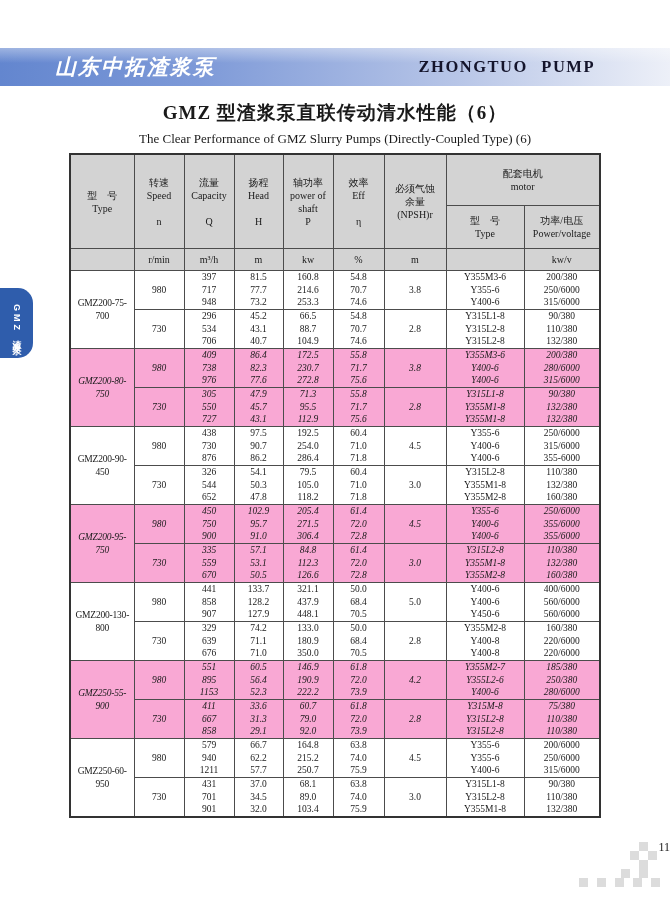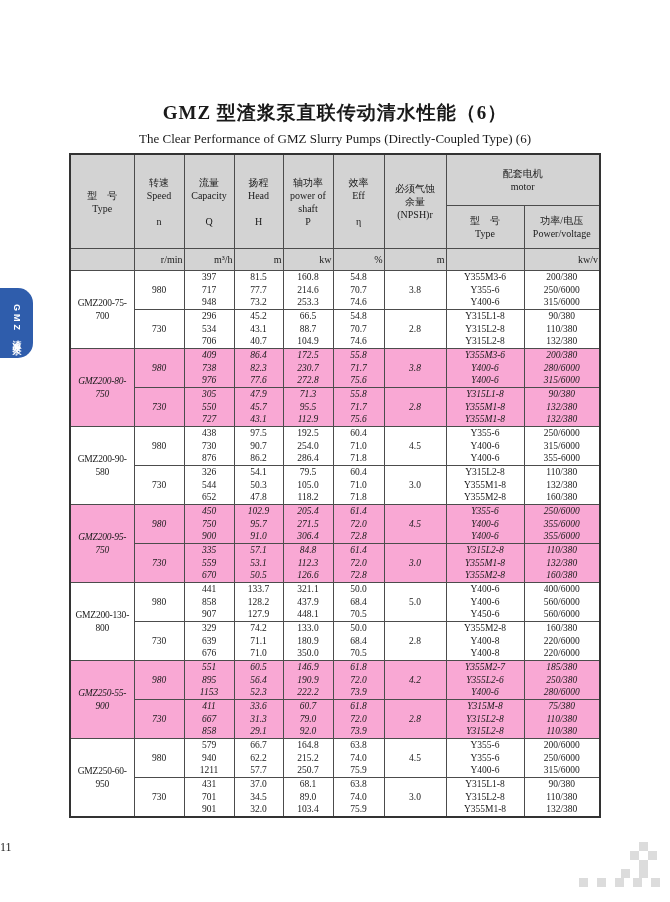--- a/index.html
+++ b/index.html
@@ -34,35 +34,39 @@
   
   table.perf{position:absolute;left:69px;top:153px;width:530px;
              border-collapse:collapse;table-layout:fixed;background:#fff;
              border:2px solid #333;}
   table.perf th,table.perf td{border:1px solid #4c4c4c;text-align:center;
              vertical-align:middle;white-space:pre-line;padding:0 1px;
              font-weight:normal;}
   table.perf thead th{background:#d3d3d3;font-size:10px;line-height:13px;}
   th.h-top{height:50px;margin-top:10px;}
   th.h-sub{height:42px;}
-  tr.units th{height:21px;font-size:9.5px;text-align:right;}
+  tr.units th{height:21px;font-size:9.5px;}
   table.perf td{font-size:9.5px;line-height:12.5px;height:38px;}
   td.model{font-size:8.5px;letter-spacing:-0.2px;white-space:nowrap;}
   tr.shaded td{background:#f9a8d4;font-style:italic;}
 
   
-  .pageno{position:absolute;top:840px;left:0;width:670px;text-align:left;
+  .pageno{position:absolute;top:840px;left:0;width:670px;text-align:right;
           font-size:12px;color:#222;}
   .checker{position:absolute;width:9px;height:9px;background:#dcdcdc;}
 </style>
 </head>
 <body>
 
 <div class="page">
 
+  <div class="banner">
+    <div class="logo">山东中拓渣浆泵</div>
+    <div class="brand">ZHONGTUO  PUMP</div>
+  </div>
 
   <div class="title-zh">GMZ 型渣浆泵直联传动清水性能（6）</div>
   <div class="title-en">The Clear Performance of GMZ Slurry Pumps (Directly-Coupled Type) (6)</div>
 
   <div class="side-tab">
     <span>GMZ渣浆泵</span>
   </div>
 
   <table class="perf">
     <colgroup>
@@ -209,21 +213,21 @@
 75.6</td>
           <td>2.8</td>
           <td>Y315L1-8
 Y355M1-8
 Y355M1-8</td>
           <td>90/380
 132/380
 132/380</td>
         </tr>
         <tr>
-          <td class="model" rowspan="2">GMZ200-90-580</td>
+          <td class="model" rowspan="2">GMZ200-90-450</td>
           <td>980</td>
           <td>438
 730
 876</td>
           <td>97.5
 90.7
 86.2</td>
           <td>192.5
 254.0
 286.4</td>

